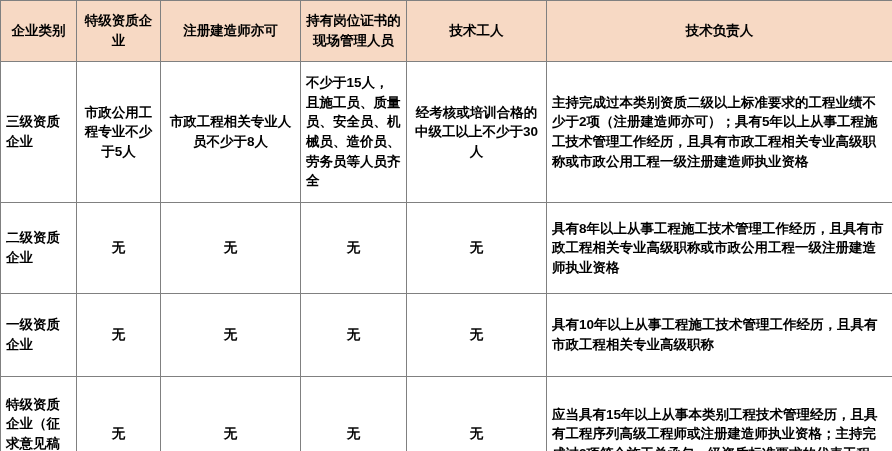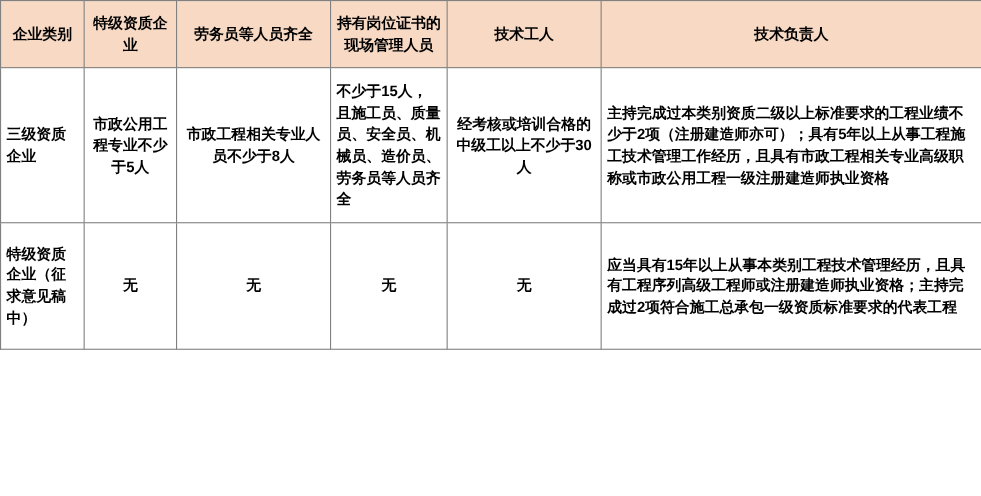--- a/index.html
+++ b/index.html
@@ -66,35 +66,51 @@
     <col class="col-1">
     <col class="col-2">
     <col class="col-3">
     <col class="col-4">
     <col class="col-5">
   </colgroup>
   <thead>
     <tr>
       <th>企业类别</th>
       <th>特级资质企业</th>
-      <th>劳务员等人员齐全</th>
+      <th>注册建造师亦可</th>
       <th>持有岗位证书的现场管理人员</th>
       <th>技术工人</th>
       <th>技术负责人</th>
     </tr>
   </thead>
   <tbody>
     <tr class="row-0">
       <td class="cat-cell">三级资质企业</td>
       <td class="center-cell">市政公用工程专业不少于5人</td>
       <td class="center-cell">市政工程相关专业人员不少于8人</td>
       <td class="text-cell">不少于15人，且施工员、质量员、安全员、机械员、造价员、劳务员等人员齐全</td>
       <td class="center-cell">经考核或培训合格的中级工以上不少于30人</td>
       <td class="text-cell">主持完成过本类别资质二级以上标准要求的工程业绩不少于2项（注册建造师亦可）；具有5年以上从事工程施工技术管理工作经历，且具有市政工程相关专业高级职称或市政公用工程一级注册建造师执业资格</td>
     </tr>
+    <tr class="row-1">
+      <td class="cat-cell">二级资质企业</td>
+      <td class="center-cell">无</td>
+      <td class="center-cell">无</td>
+      <td class="center-cell">无</td>
+      <td class="center-cell">无</td>
+      <td class="text-cell">具有8年以上从事工程施工技术管理工作经历，且具有市政工程相关专业高级职称或市政公用工程一级注册建造师执业资格</td>
+    </tr>
+    <tr class="row-2">
+      <td class="cat-cell">一级资质企业</td>
+      <td class="center-cell">无</td>
+      <td class="center-cell">无</td>
+      <td class="center-cell">无</td>
+      <td class="center-cell">无</td>
+      <td class="text-cell">具有10年以上从事工程施工技术管理工作经历，且具有市政工程相关专业高级职称</td>
+    </tr>
     <tr class="row-3">
       <td class="cat-cell">特级资质企业（征求意见稿中）</td>
       <td class="center-cell">无</td>
       <td class="center-cell">无</td>
       <td class="center-cell">无</td>
       <td class="center-cell">无</td>
       <td class="text-cell">应当具有15年以上从事本类别工程技术管理经历，且具有工程序列高级工程师或注册建造师执业资格；主持完成过2项符合施工总承包一级资质标准要求的代表工程</td>
     </tr>
   </tbody>
 </table>

